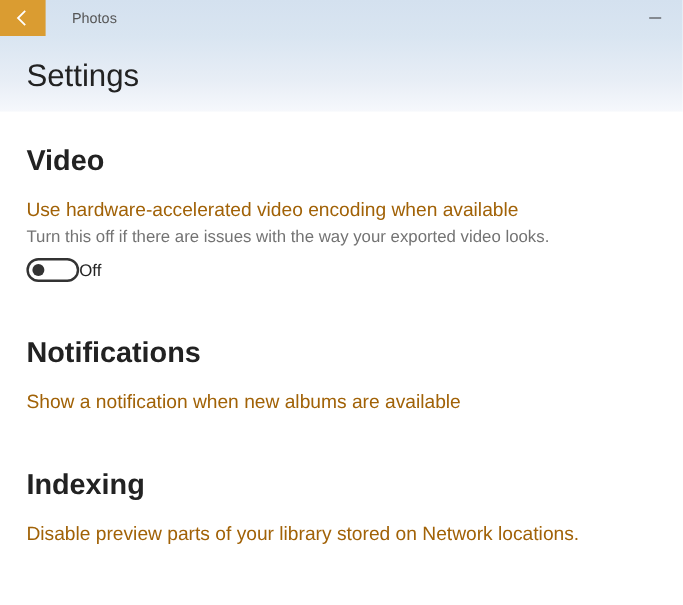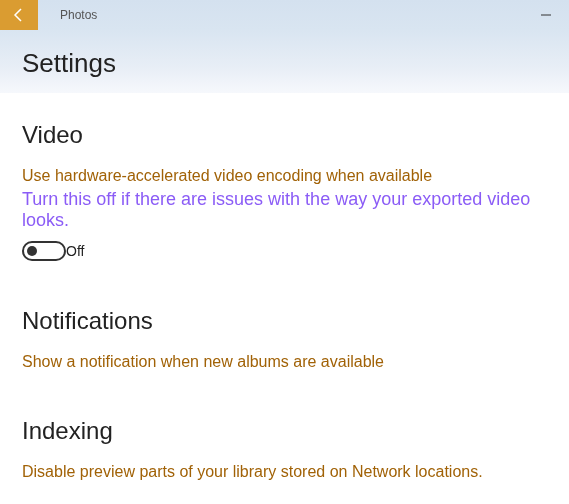--- a/index.html
+++ b/index.html
@@ -68,32 +68,32 @@
     display: inline-block;
     cursor: pointer;
     border: none;
   }
   .section {
     margin-top: 30px;
   }
   .section:first-of-type { margin-top: 30px; }
   .section-heading {
     font-size: 24px;
-    font-weight: 400;
+    font-weight: 700;
     color: #222;
     margin-bottom: 18px;
   }
   .setting-label {
     font-size: 16px;
     color: #a16207;
     margin-bottom: 4px;
   }
   .setting-desc {
-    font-size: 18px;
-    color: #8b5cf6;
+    font-size: 14px;
+    color: #737373;
     margin-bottom: 10px;
   }
   .toggle-row {
     display: flex;
     align-items: center;
     gap: 0;
   }
   .toggle {
     width: 44px;
     height: 20px;

